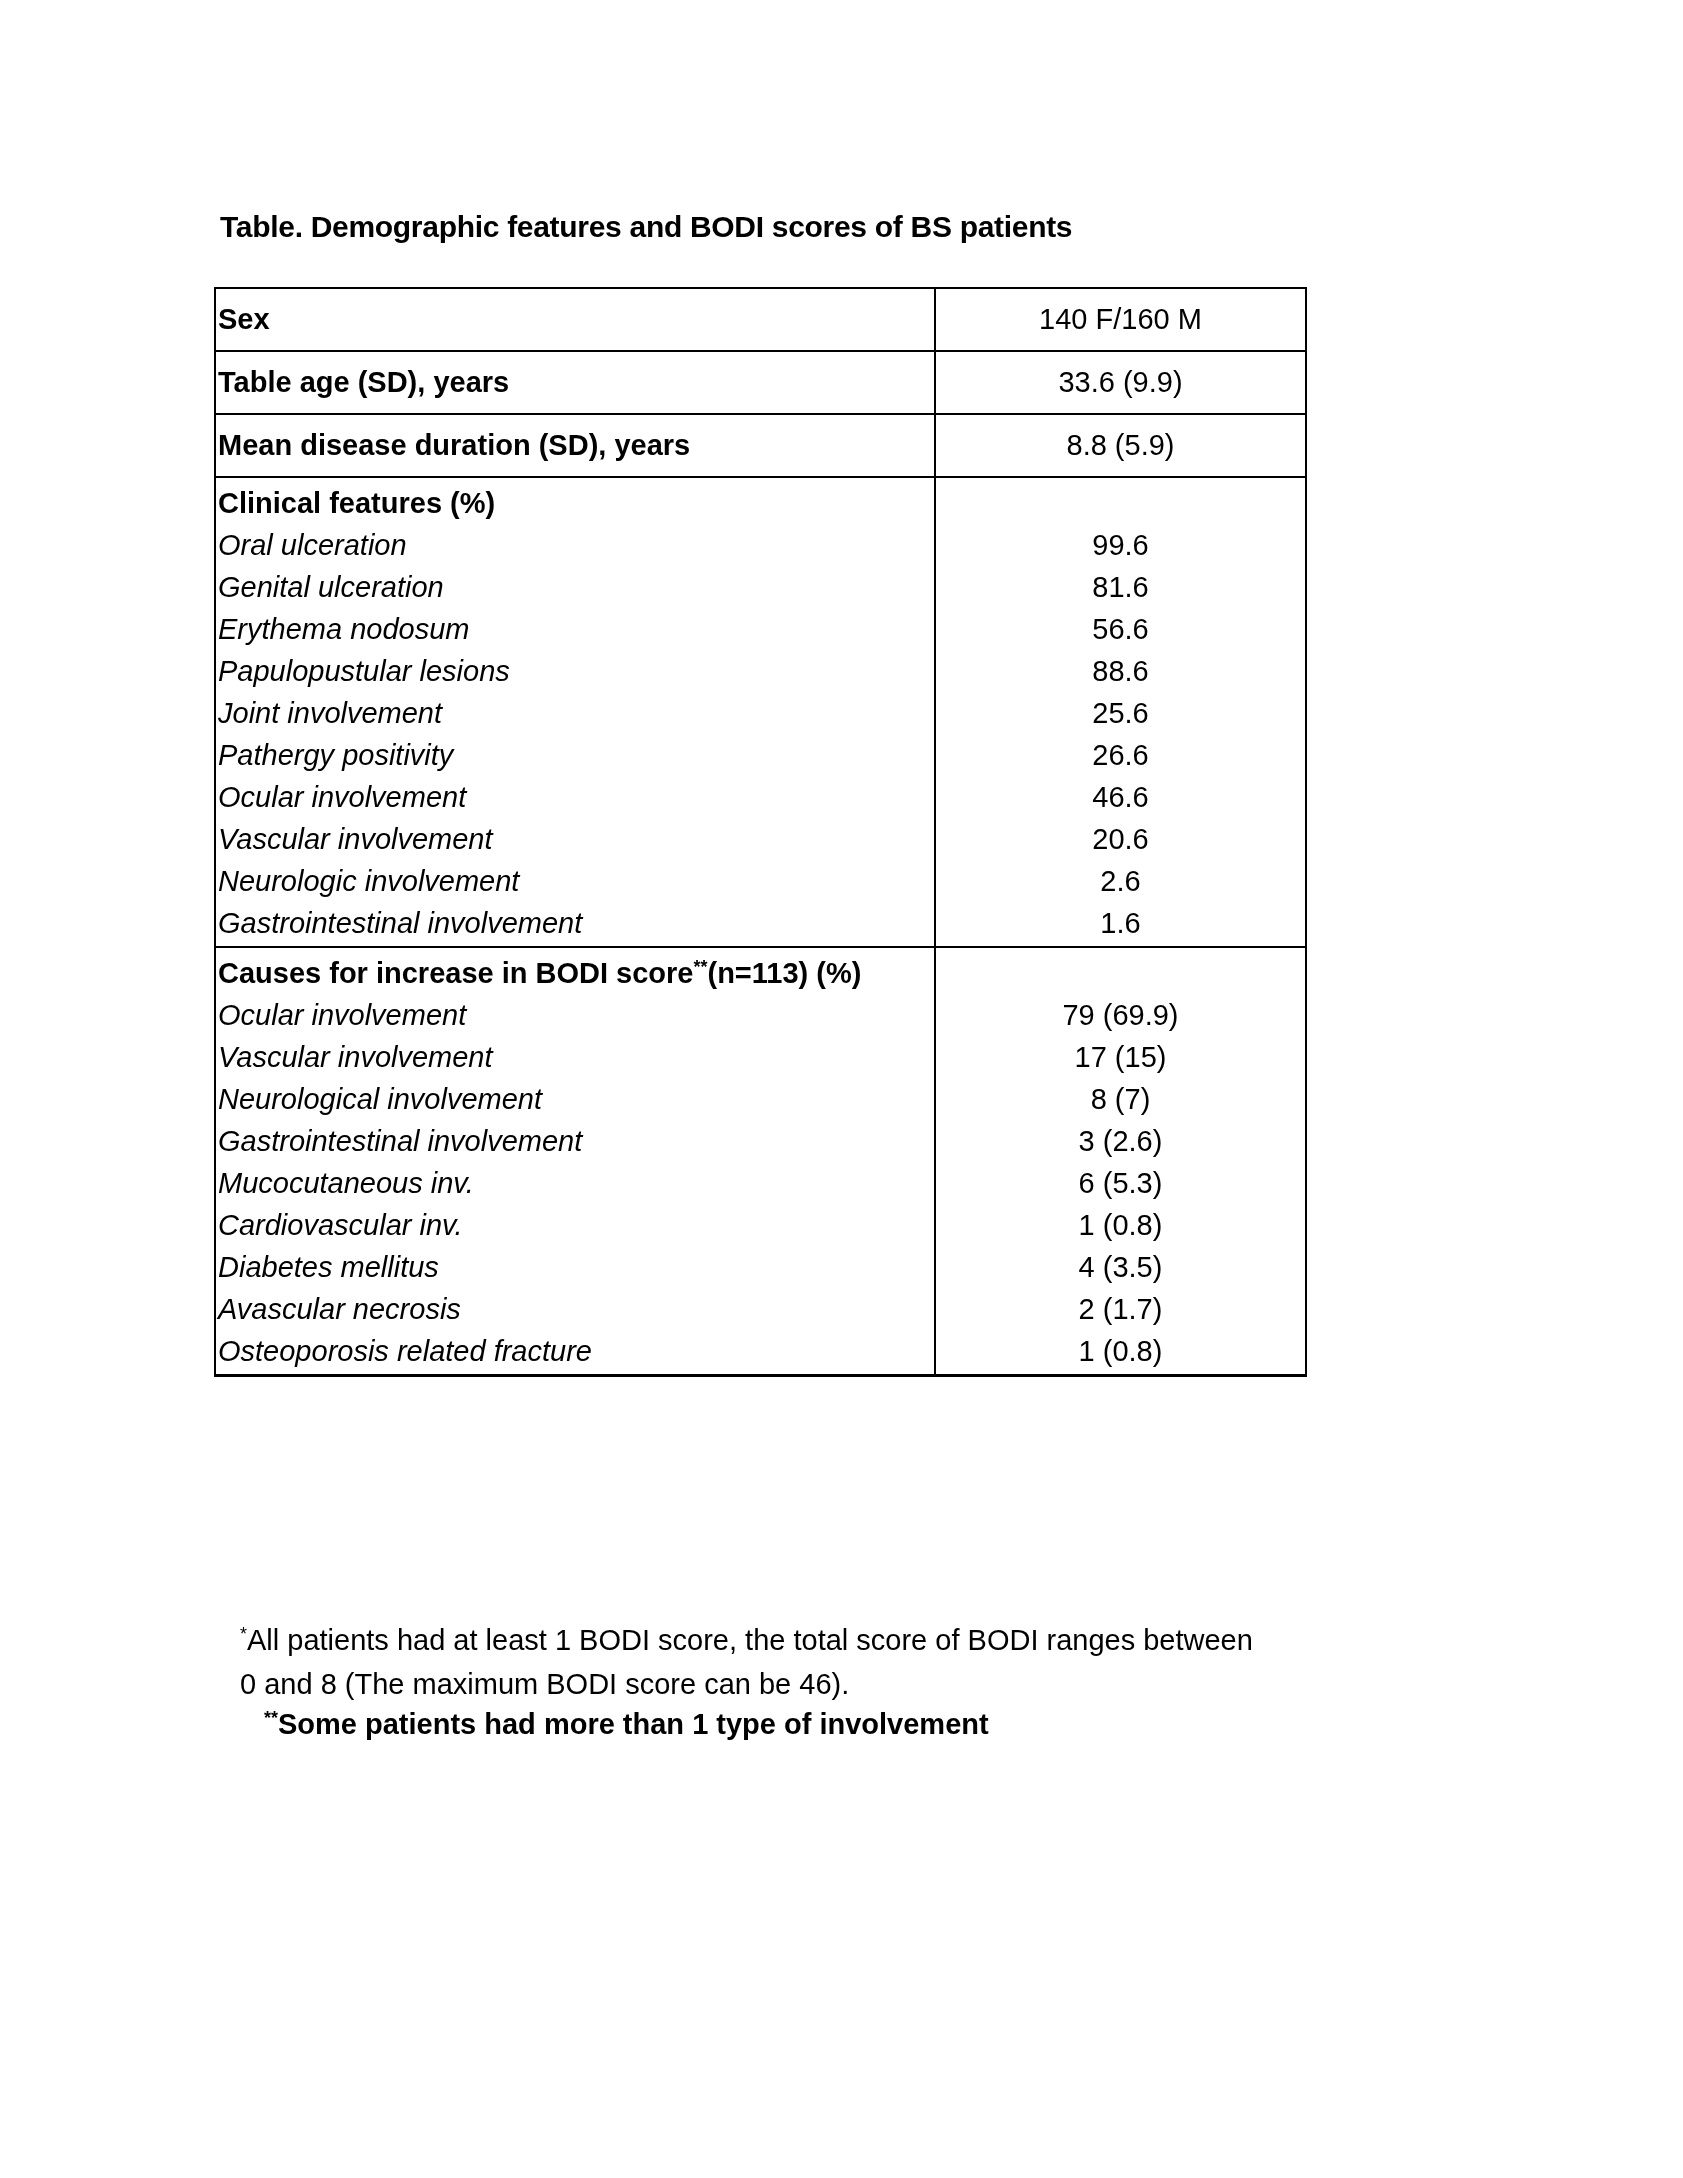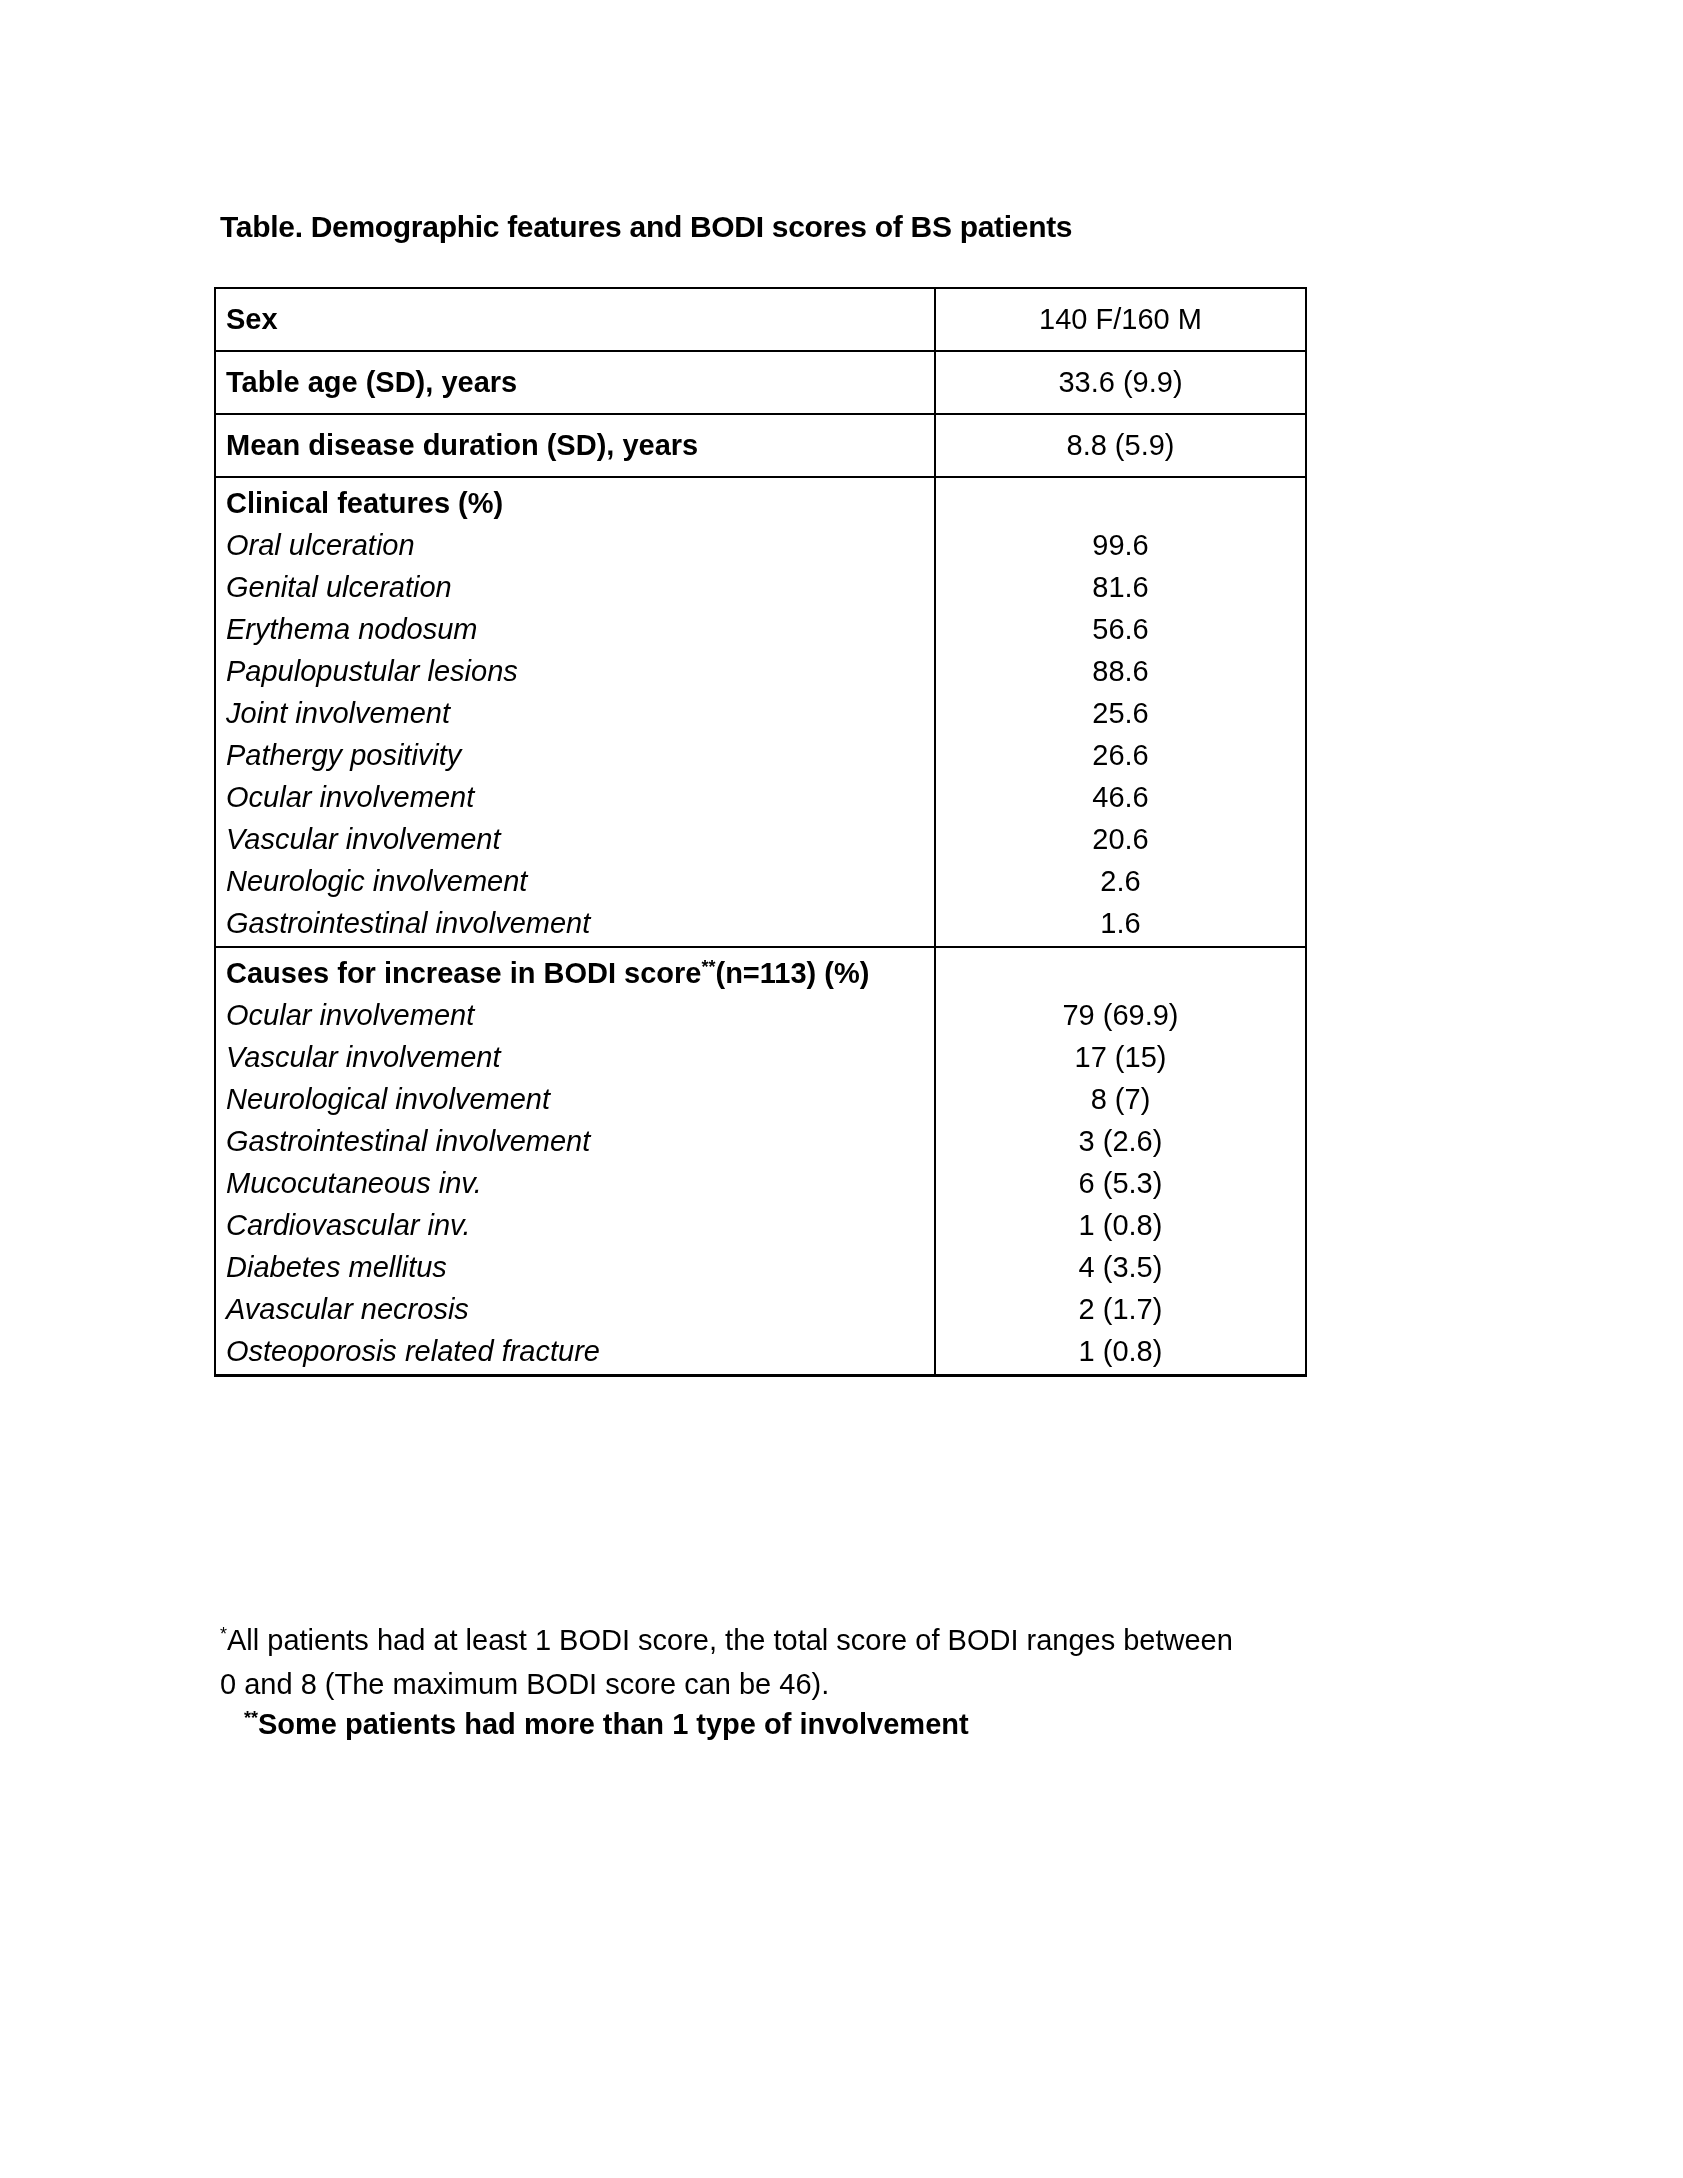--- a/index.html
+++ b/index.html
@@ -34,21 +34,21 @@
   col.c1{width:720px;}
   col.c2{width:371px;}
   .demo-table td{
     border:2px solid #000;
     padding:0;
     vertical-align:middle;
   }
   tr.last-row td{border-bottom-width:3px;}
 
   td.label-cell{
-    padding-left:10px;
+    padding-left:2px;
     padding-right:8px;
     font-weight:700;
   }
   td.value-cell{
     text-align:center;
     font-weight:400;
   }
   tr.simple{height:63px;}
   tr.tall{height:109px;}
   tr.tall td.label-cell div{line-height:43px;}
@@ -70,21 +70,21 @@
     top:-0.55em;
     font-weight:inherit;
   }
 
   .footnotes{
     position:absolute;
     left:220px;top:1620px;
     width:1247px;
     font-size:29px;
   }
-  .fn-line{line-height:40px;white-space:nowrap;}
+  .fn-line{line-height:40px;white-space:nowrap;margin-left:20px;}
   .fn-line.indented{padding-left:24px;font-weight:bold;}
 </style>
 </head>
 <body>
 
 <div class="page">
 
   <h1 class="doc-title">Table. Demographic features and BODI scores of BS patients</h1>
 
   <table class="demo-table">

